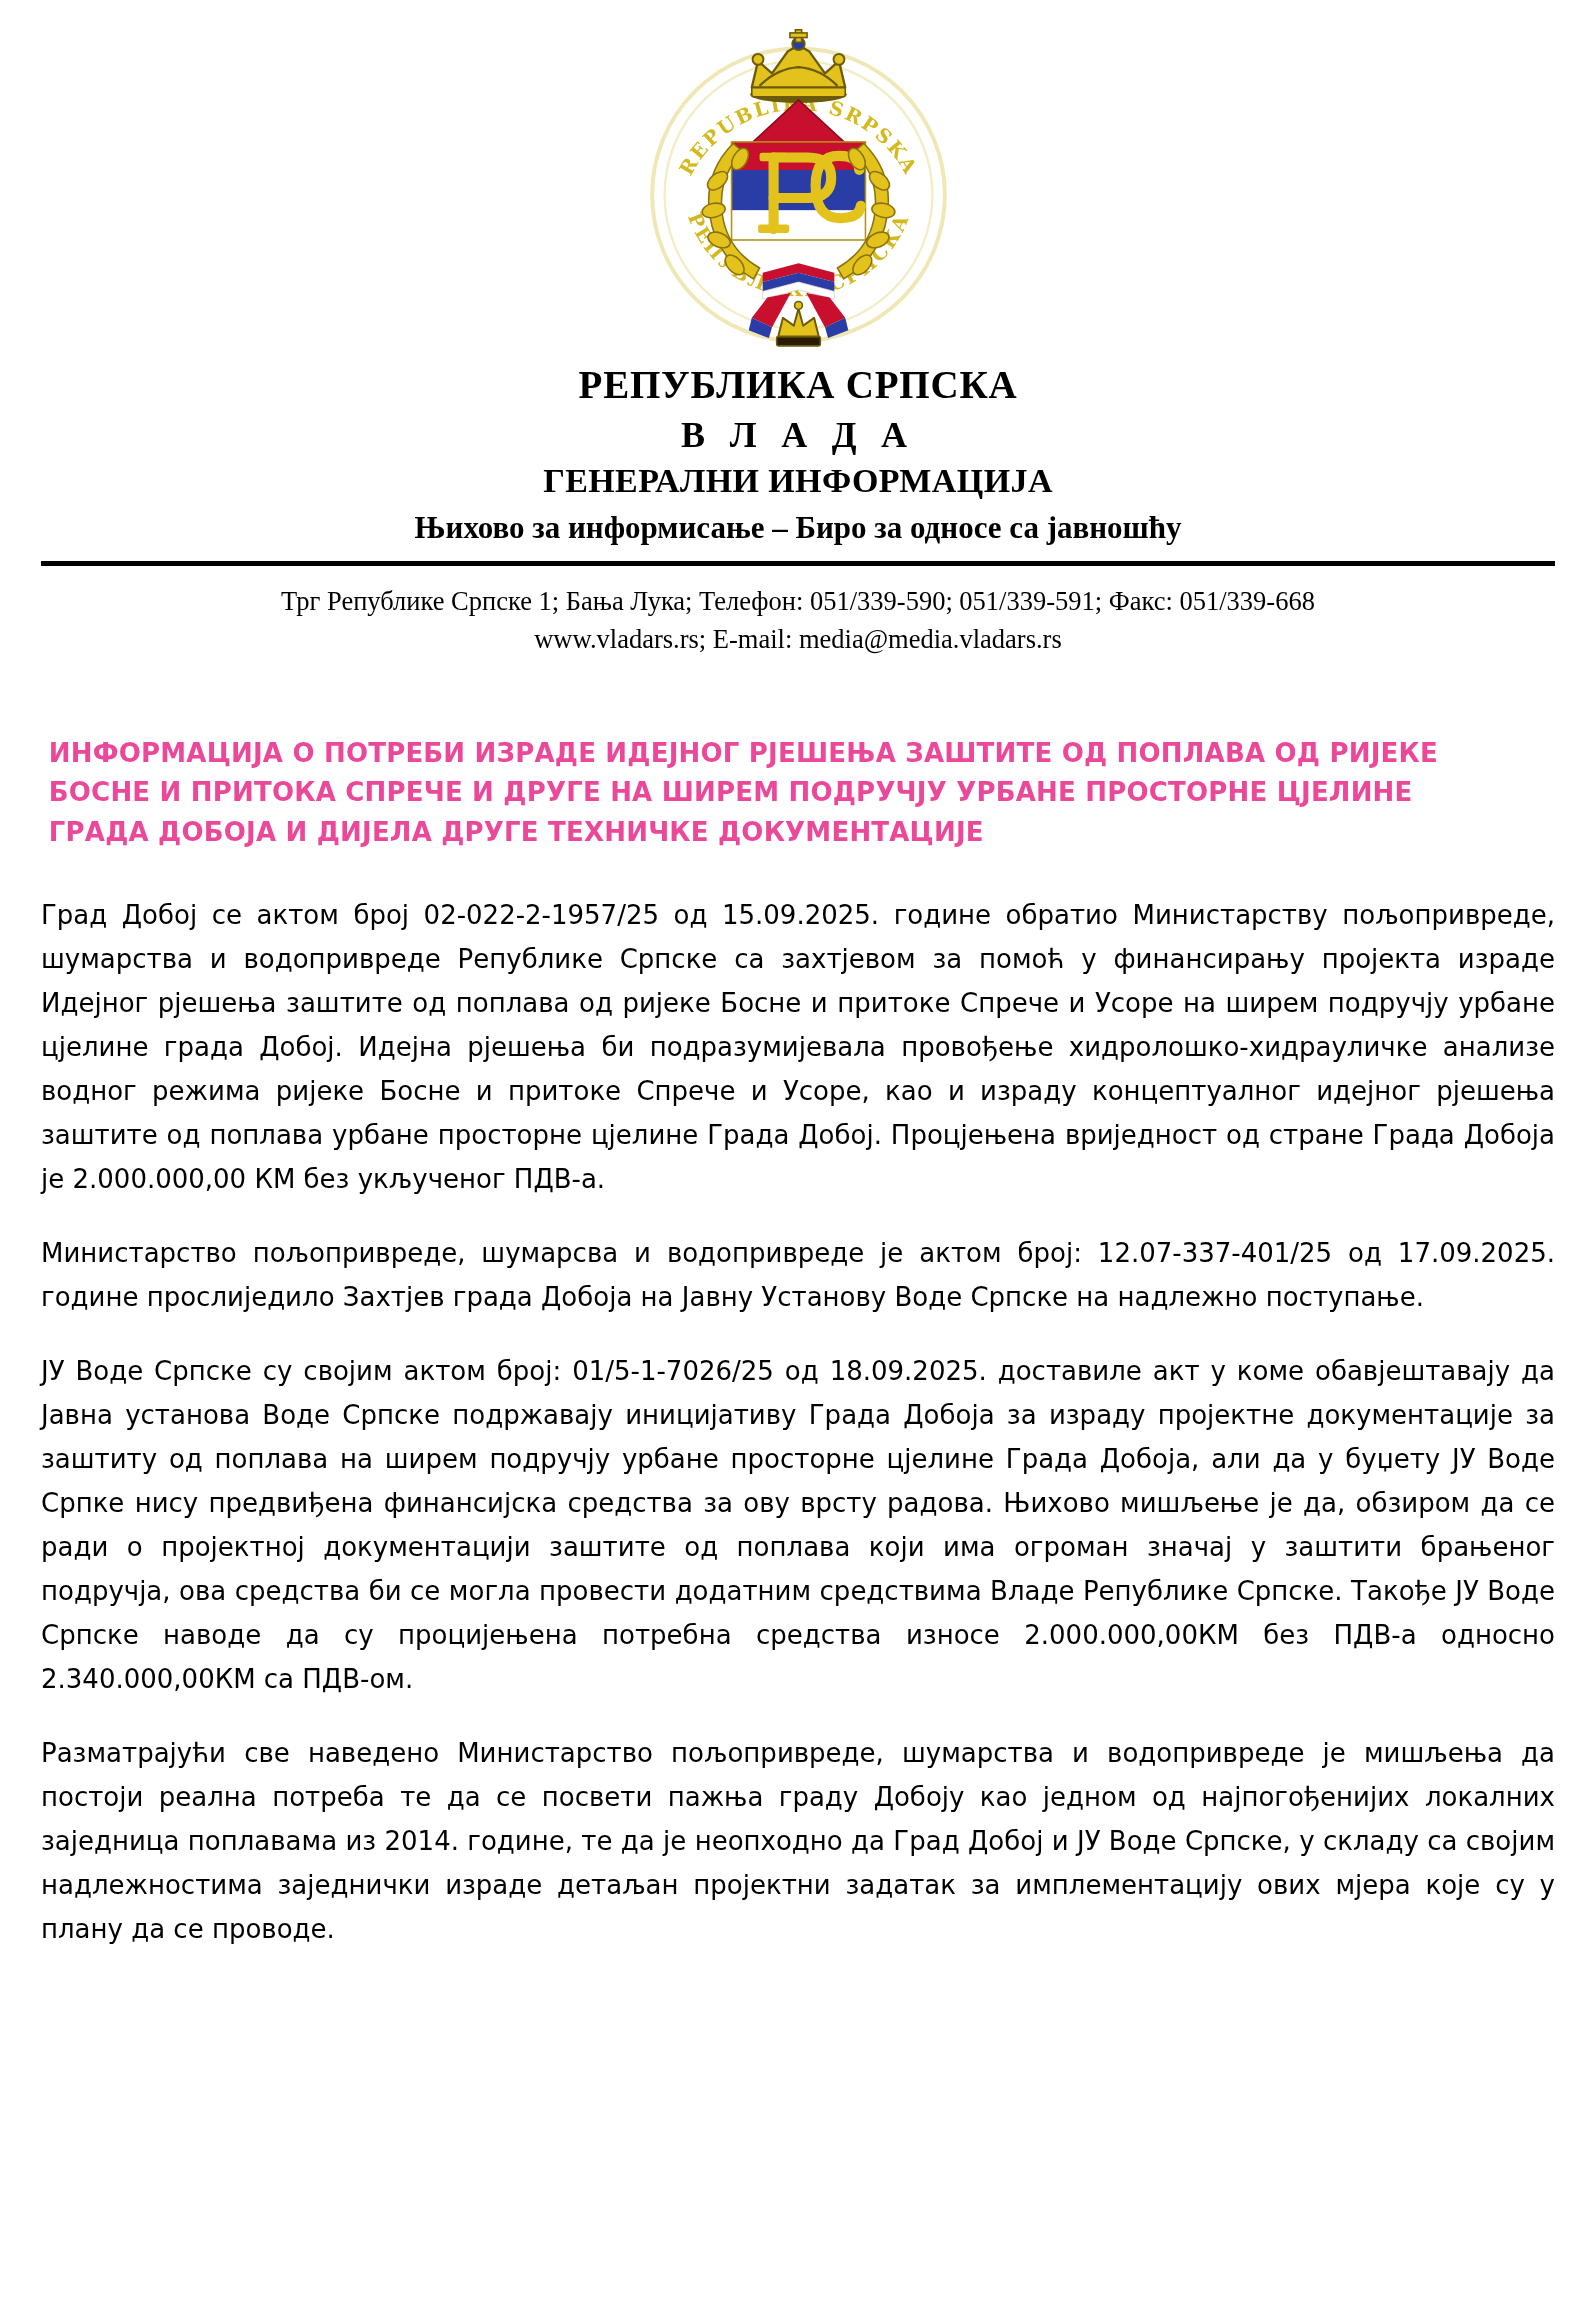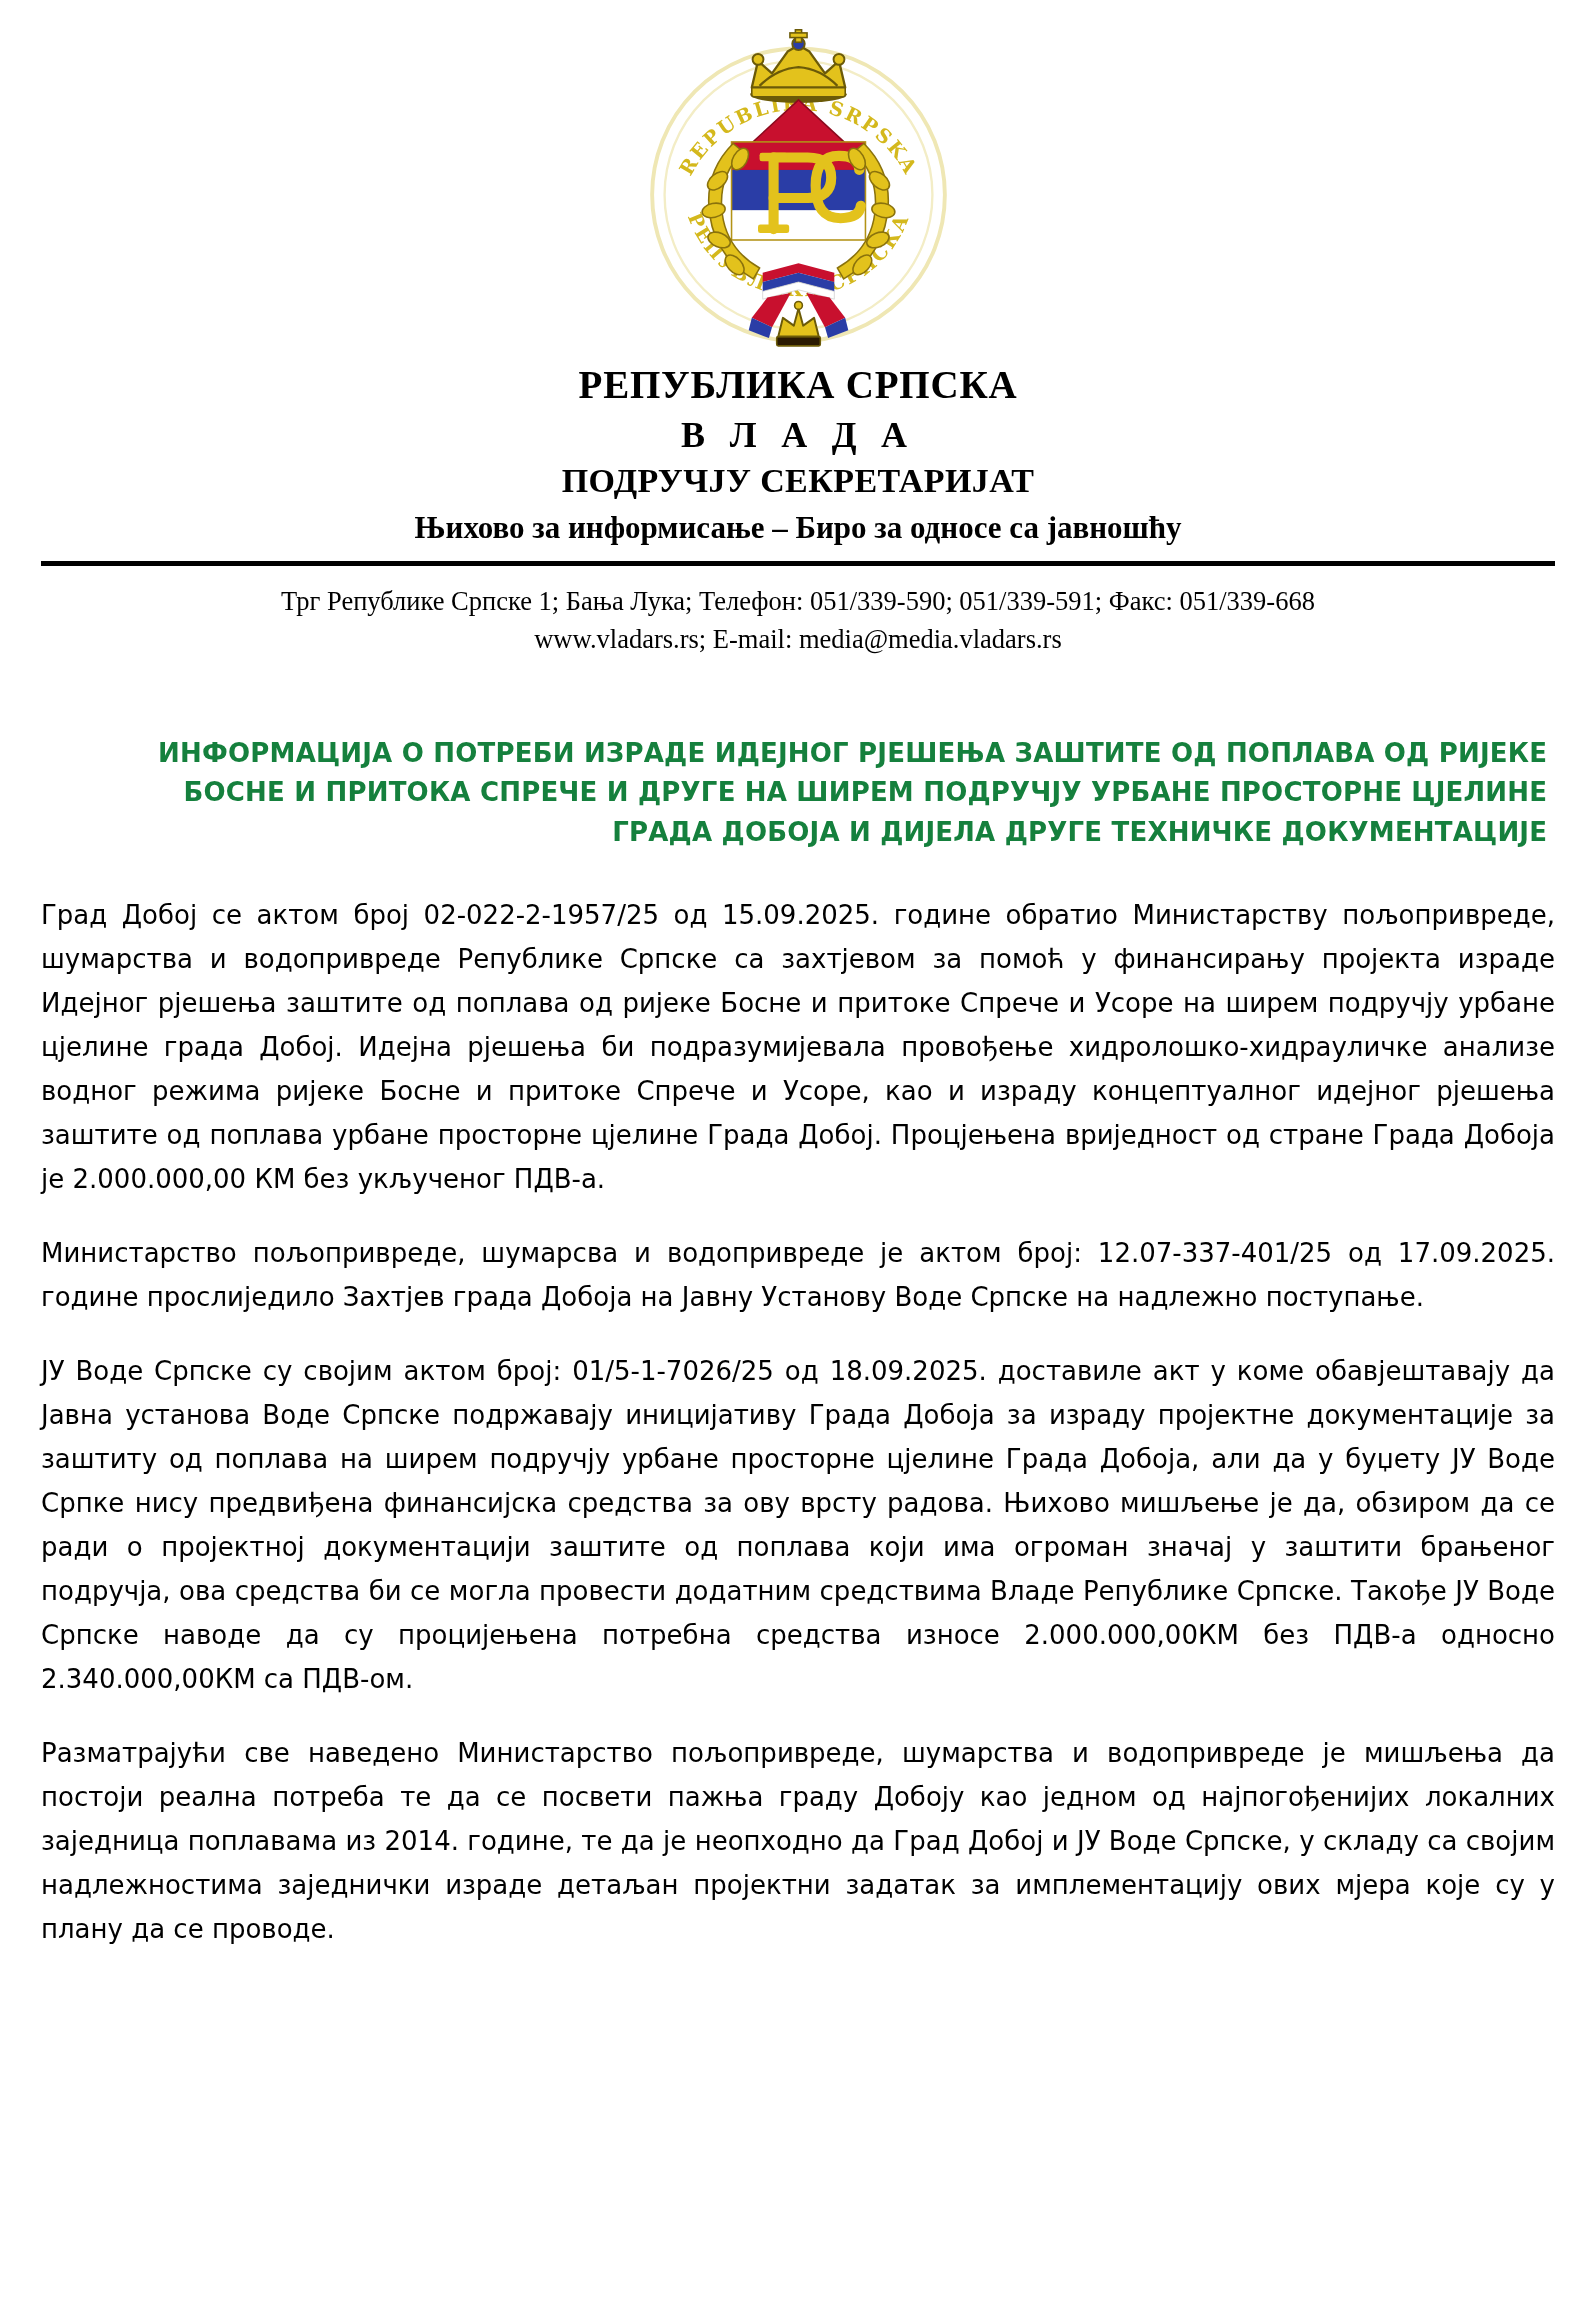--- a/index.html
+++ b/index.html
@@ -85,27 +85,27 @@
     font-weight: normal;
     font-size: 26.5px;
     line-height: 1.45;
     color: #000000;
     margin-top: 16px;
   }
   .contact div { white-space: nowrap; }
 
   
   .doc-title {
-    text-align: right;
+    text-align: left;
     font-family: "DejaVu Sans", sans-serif;
     font-weight: bold;
     font-size: 26px;
     line-height: 1.52;
     letter-spacing: 0.2px;
-    color: #15803d;
+    color: #ec4899;
     margin: 75px 7.8px 0 7.8px;
   }
   .doc-title div { }
 
   
   .body-text {
     margin-top: 41px;
   }
   .para {
     text-align: justify;
@@ -201,21 +201,21 @@
         <rect x="182" y="400" width="56" height="12" rx="2" fill="#2A1A02" stroke="#6B5A08" stroke-width="2"></rect>
         <path d="M184 400 L190 376 L204 386 L210 364 L216 386 L230 376 L236 400 Z" fill="#E3C21C" stroke="#6B5A08" stroke-width="2.5" stroke-linejoin="round"></path>
         <circle cx="210" cy="360" r="5" fill="#E3C21C" stroke="#6B5A08" stroke-width="2"></circle>
       </g>
     </svg>
   </div>
 
   <div class="letterhead">
     <div class="lh-line1">РЕПУБЛИКА СРПСКА</div>
     <div class="lh-line2">В Л А Д А</div>
-    <div class="lh-line3">ПОДРУЧЈУ СЕКРЕТАРИЈАТ</div>
+    <div class="lh-line3">ГЕНЕРАЛНИ ИНФОРМАЦИЈА</div>
     <div class="lh-line4">Њихово за информисање – Биро за односе са јавношћу</div>
   </div>
 
   <div class="rule"></div>
 
   <div class="contact">
     <div>Трг Републике Српске 1; Бања Лука; Телефон: 051/339-590; 051/339-591; Факс: 051/339-668</div>
     <div>www.vladars.rs; E-mail: media@media.vladars.rs</div>
   </div>
 

